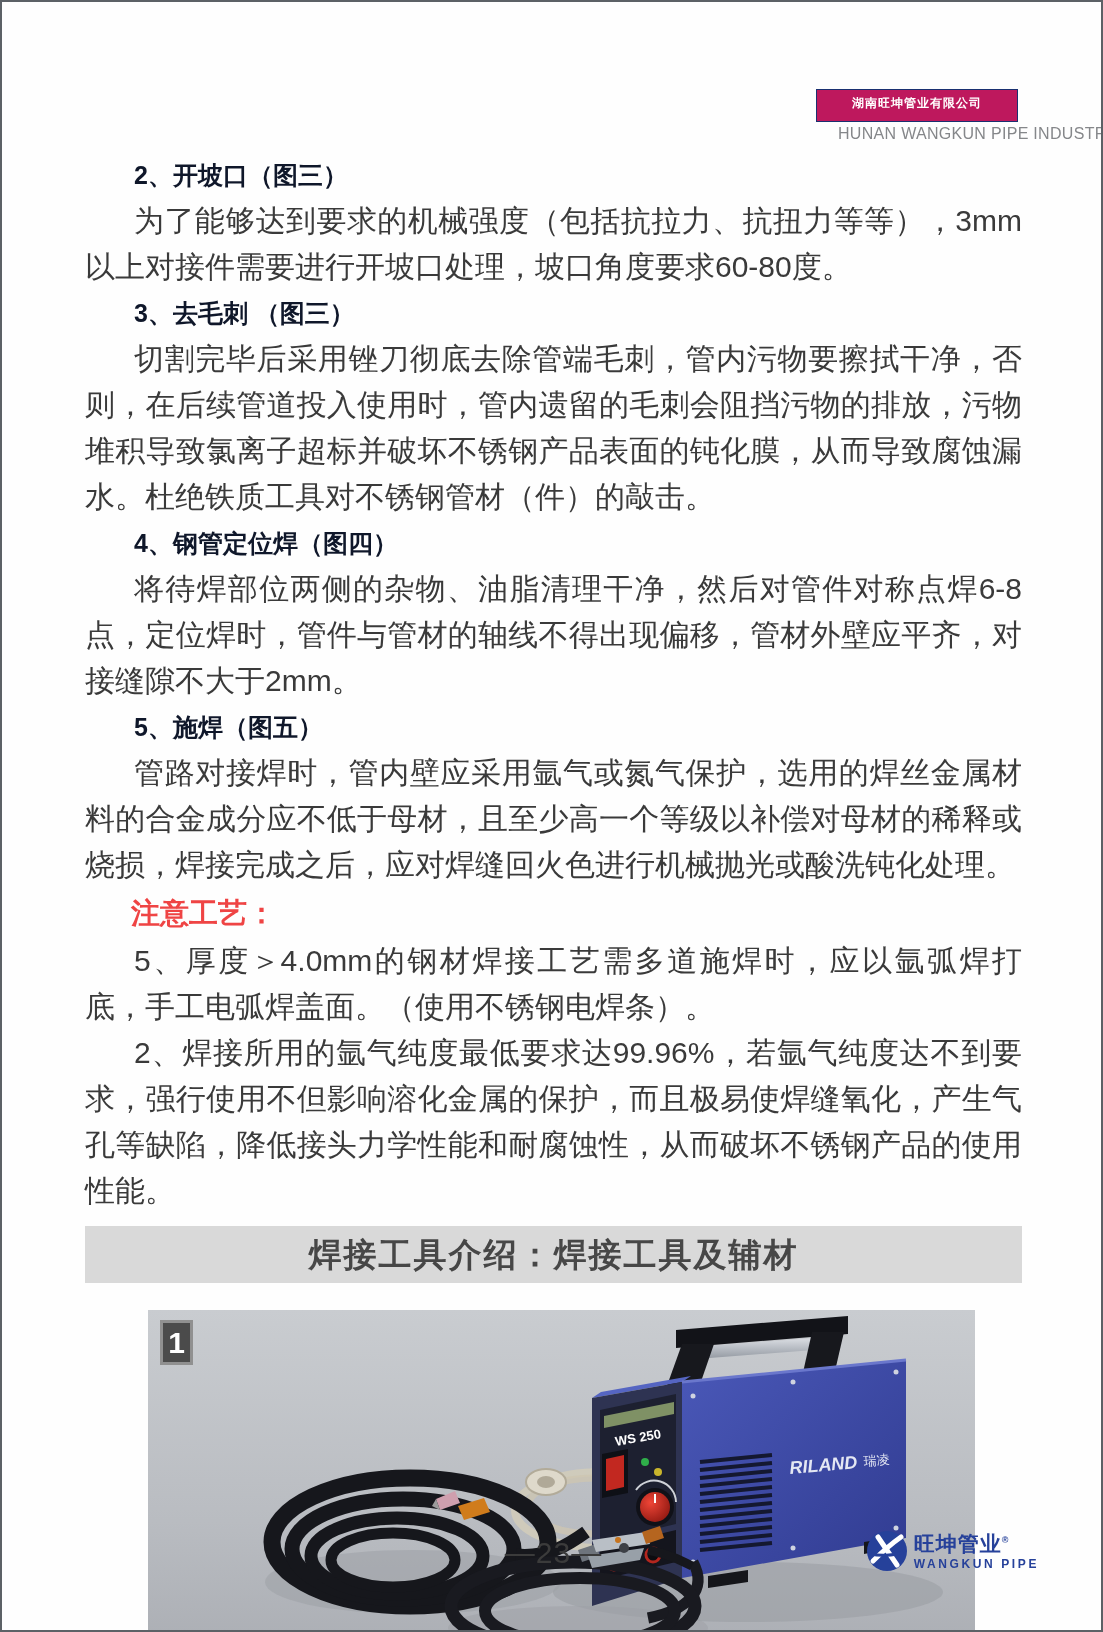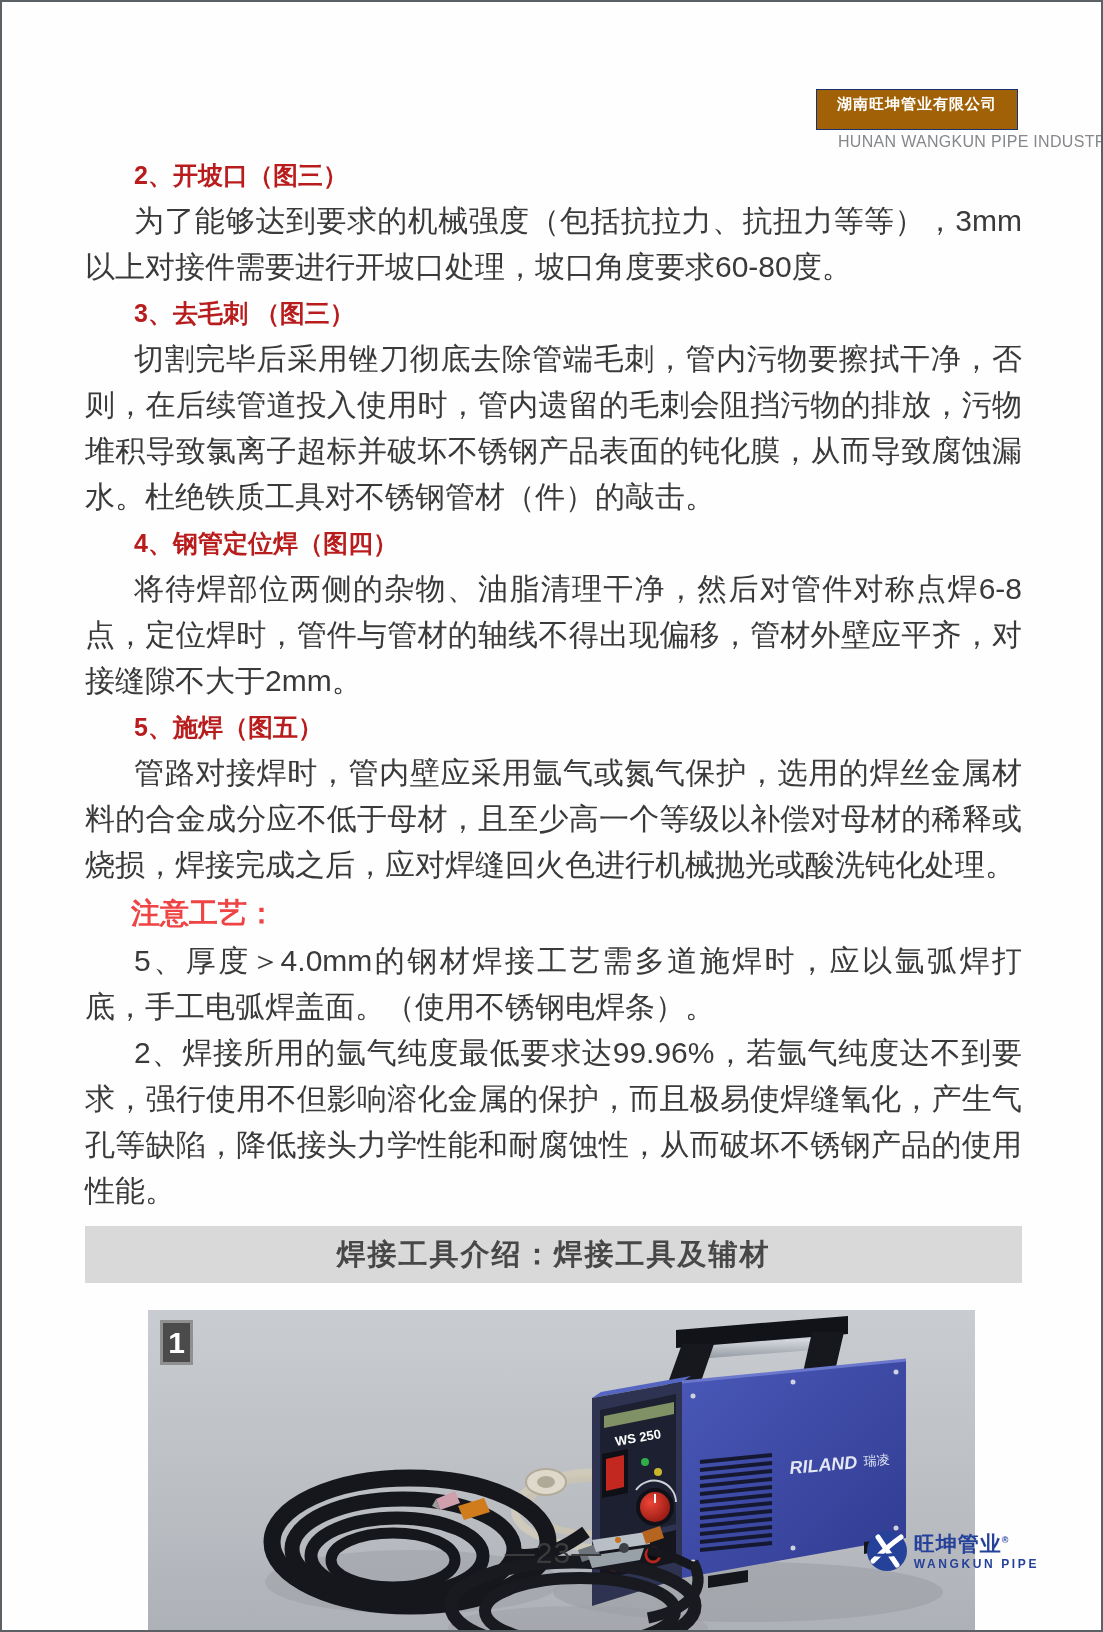--- a/index.html
+++ b/index.html
@@ -9,43 +9,43 @@
     box-sizing:border-box;
     border:2px solid #5c6166;
     background:#fefefe;
     overflow:hidden;
     font-family:"Liberation Sans",sans-serif;
     color:#333333;
   }
   
   .header-block{position:absolute;top:88px;left:815px;width:200px;text-align:center;}
   .header-box{
-    background:#a16207;color:#ffffff;font-weight:bold;
-    font-size:15px;line-height:27px;height:39px;letter-spacing:1px;
+    background:#be185d;color:#ffffff;font-weight:bold;
+    font-size:12px;line-height:27px;height:31px;letter-spacing:1px;
     box-shadow:0 0 0 1px #1a3070;
   }
   .header-en{margin-top:4px;font-size:16px;color:#85878a;letter-spacing:0.3px;white-space:nowrap;margin-left:21px;}
   
   .content{position:absolute;top:150px;left:83px;width:937px;}
   .section-heading{
     font-size:25px;font-weight:bold;line-height:46px;
-    text-indent:49px;margin:0;color:#b91c1c;
+    text-indent:49px;margin:0;color:#0f172a;
   }
   .body-para{
     font-size:30px;line-height:46px;text-indent:49px;
     text-align:justify;margin:0;color:#3a3a3a;
   }
   .notice-title{
     font-size:29px;font-weight:bold;line-height:50px;
     text-indent:46px;margin:0;color:#ef4444;
   }
   .banner{
     margin-top:12px;height:57px;background:#d9d9d9;
     text-align:center;line-height:57px;
-    font-size:29px;font-weight:bold;color:#474747;letter-spacing:2px;
+    font-size:33px;font-weight:bold;color:#474747;letter-spacing:2px;
   }
   
   .photo{
     position:relative;margin-top:27px;margin-left:63px;
     width:827px;height:352px;overflow:hidden;
     background:linear-gradient(#c8cbcf,#afb3b8);
   }
   .photo svg{display:block;}
   .fig-badge{
     position:absolute;top:10px;left:12px;

